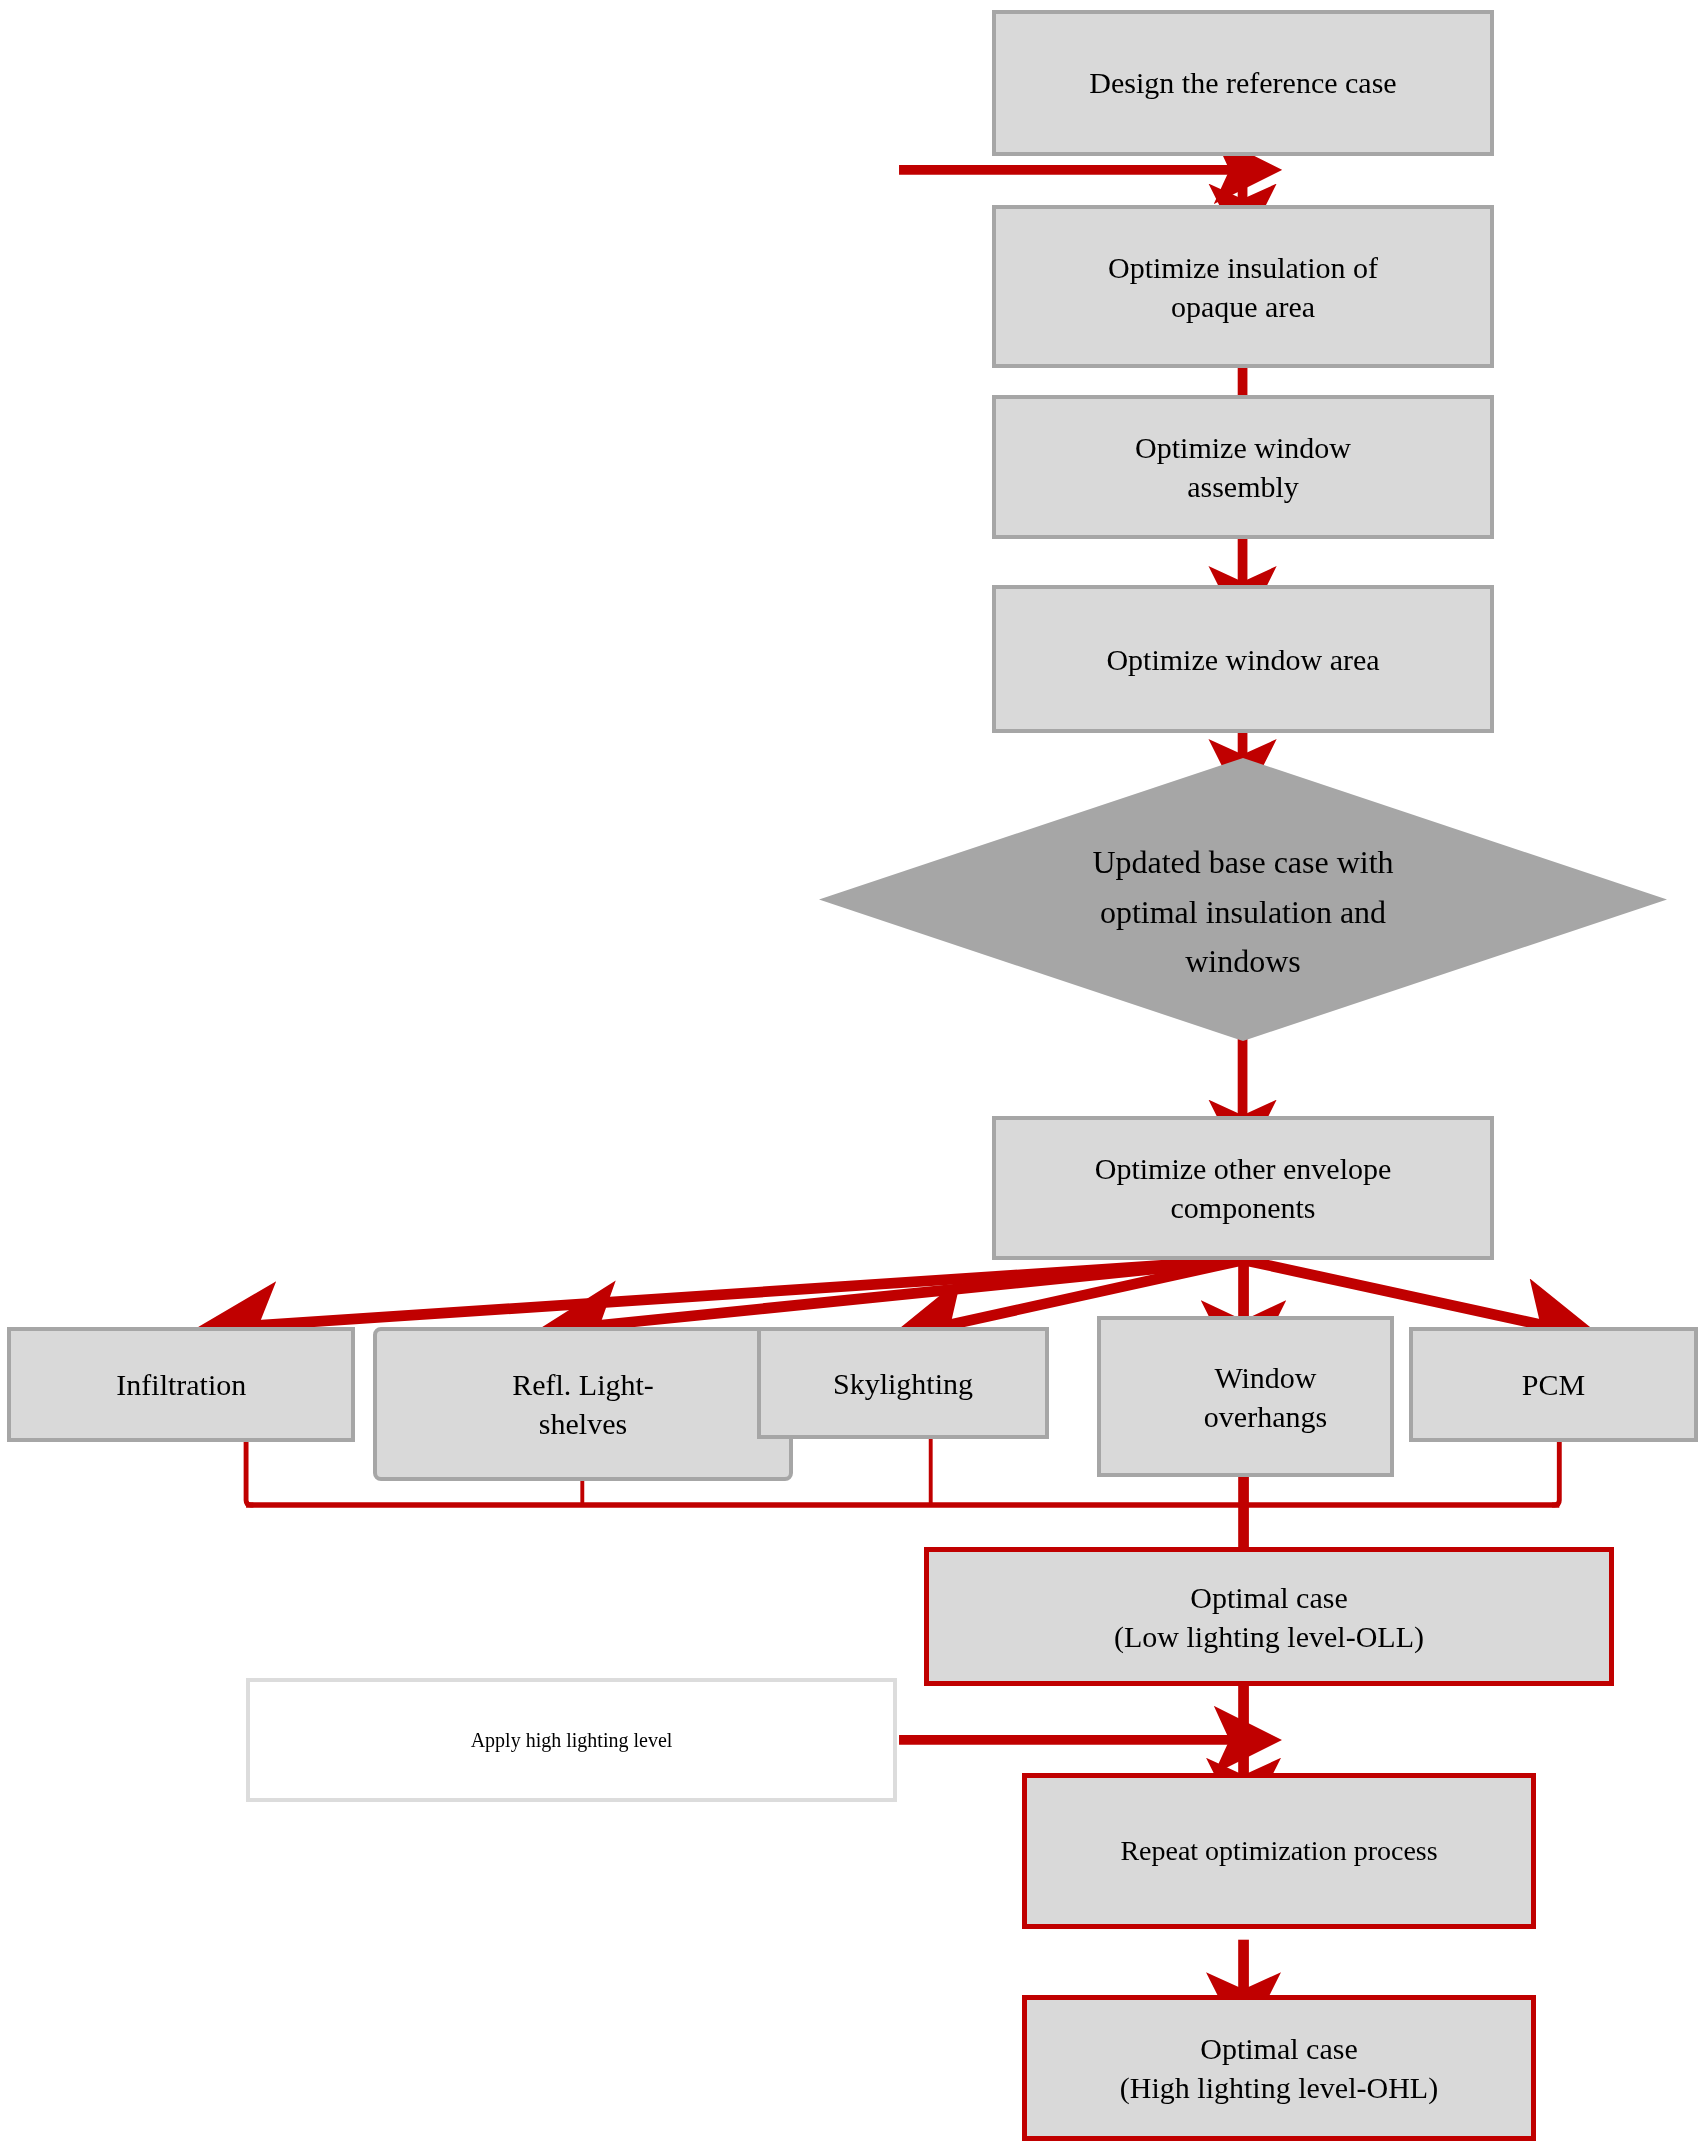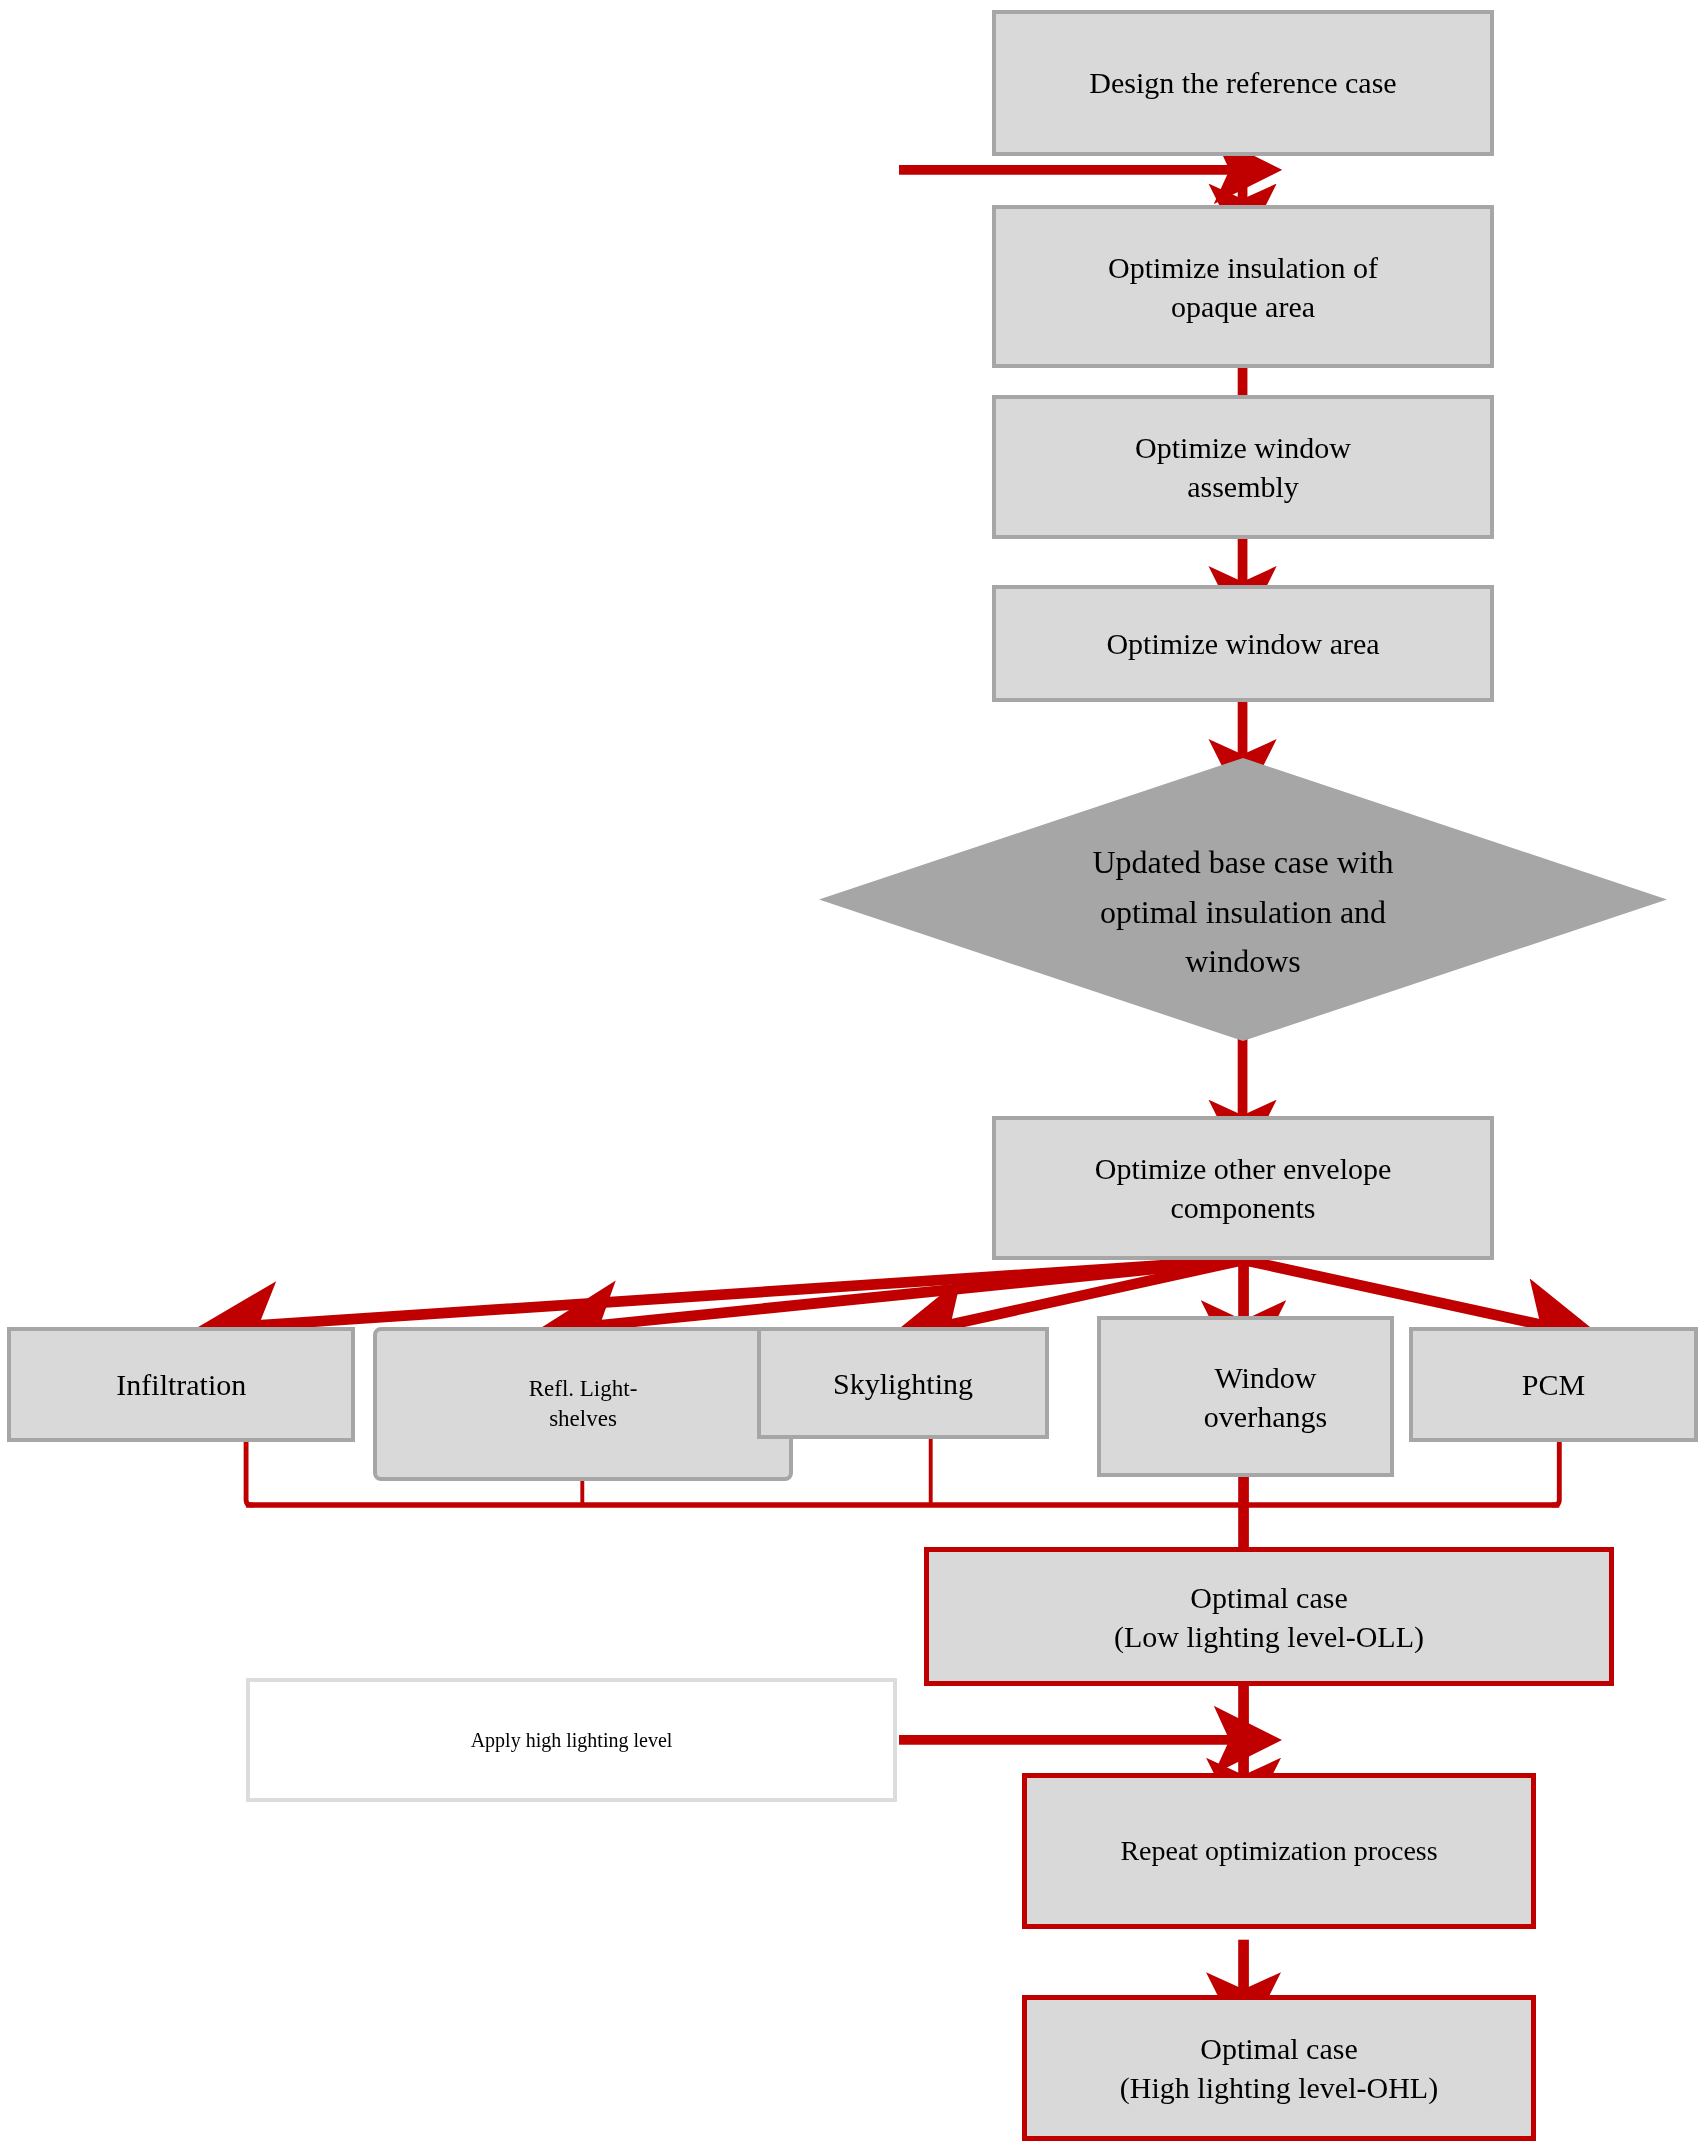--- a/index.html
+++ b/index.html
@@ -115,33 +115,33 @@
 
   <div class="node box-grey" style="left:992px;top:9.7px;width:502px;height:146px;font-size:30px;">Design the reference case</div>
 
 
   <div class="node box-grey" style="left:992px;top:205px;width:502px;height:163px;font-size:30px;">Optimize insulation of
 opaque area</div>
 
   <div class="node box-grey" style="left:992px;top:395px;width:502px;height:144px;font-size:30px;">Optimize window
 assembly</div>
 
-  <div class="node box-grey" style="left:992px;top:585px;width:502px;height:117px;font-size:30px;">Optimize window area</div>
+  <div class="node box-grey" style="left:992px;top:585px;width:502px;height:148px;font-size:30px;">Optimize window area</div>
 
   <div class="diamond" style="left:819px;top:758px;width:848px;height:283px;"></div>
   <div class="diamond-label" style="left:819px;top:838px;width:848px;font-size:32px;">Updated base case with
 optimal insulation and
 windows</div>
 
   <div class="node box-grey" style="left:992px;top:1116px;width:502px;height:144px;font-size:30px;">Optimize other envelope
 components</div>
 
   <div class="node box-grey" style="left:7.3px;top:1327px;width:348px;height:115px;font-size:30px;">Infiltration</div>
 
-  <div class="node box-grey" style="left:373px;top:1327px;width:420px;height:154px;font-size:23px;border-radius:8px;">Refl. Light-
+  <div class="node box-grey" style="left:373px;top:1327px;width:420px;height:154px;font-size:30px;border-radius:8px;">Refl. Light-
 shelves</div>
 
   <div class="node box-grey" style="left:757px;top:1327px;width:292px;height:112px;font-size:30px;">Skylighting</div>
 
   <div class="node box-grey" style="left:1097px;top:1316px;width:297px;height:161px;font-size:30px;padding-left:40px;">Window
 overhangs</div>
 
   <div class="node box-grey" style="left:1409px;top:1327px;width:289px;height:115px;font-size:30px;">PCM</div>
 
   <div class="node box-red" style="left:924px;top:1547px;width:690px;height:139px;font-size:30px;">Optimal case

